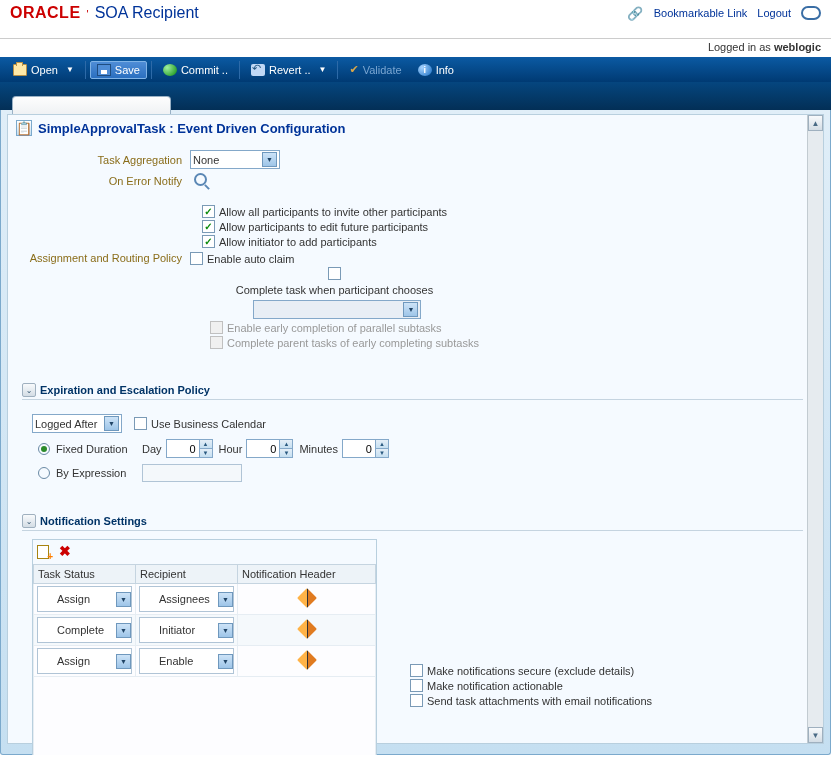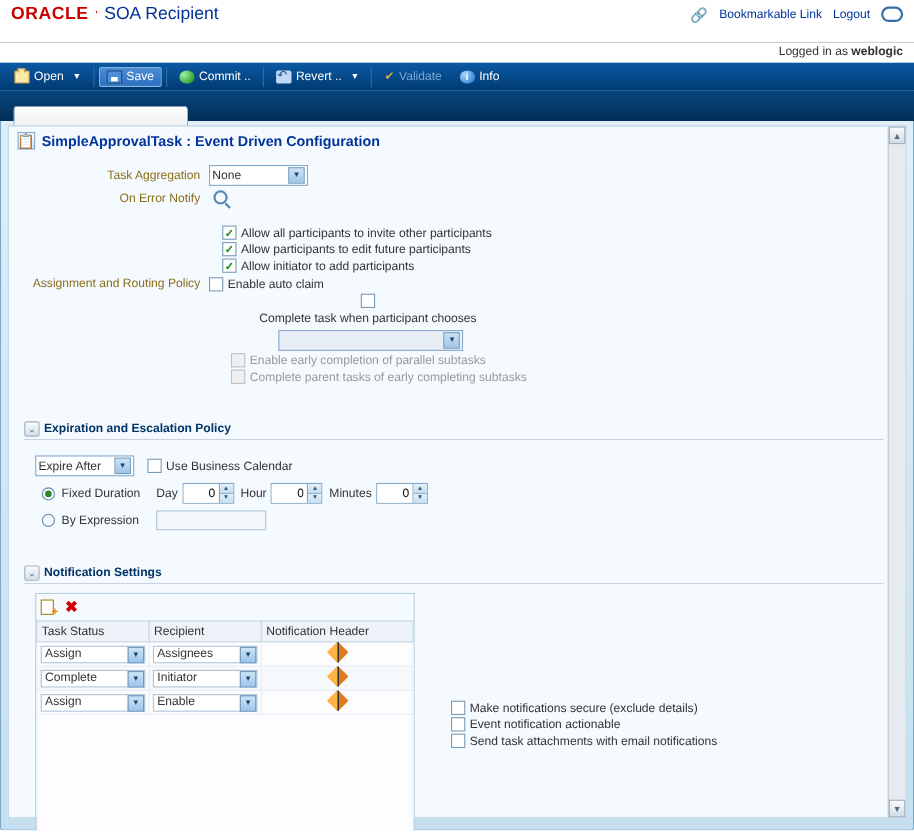--- a/index.html
+++ b/index.html
@@ -76,21 +76,21 @@
 .notif-toolbar { display:flex; gap:8px; padding:5px 4px; }
 .notif-tool-icon { width:14px; height:14px; cursor:pointer; display:inline-block; }
 .add-icon { position:relative; }
 .add-icon::before { content:""; position:absolute; width:10px; height:12px; border:1px solid #a88410; background:#fff; left:0; top:0; }
 .add-icon::after { content:"+"; position:absolute; right:-2px; bottom:-3px; font-size:10px; color:#ff7f00; font-weight:bold; }
 .del-icon { color:#cc0000; font-weight:bold; font-size:14px; line-height:12px; }
 .ntable { width:100%; border-collapse:collapse; }
 .ntable th { background:#edf3f8; border:1px solid #c5d4e0; text-align:left; padding:3px 4px; font-weight:normal; font-size:11px; color:#333; }
 .ntable td { border:1px solid #e6edf3; padding:2px 3px; background:#fdfdff; }
 .ntable td.alt { background:#f5f9fc; }
-.cell-select { display:flex; align-items:flex-start; border:1px solid #b0c4d6; background:#fff; height:16px; padding-left:3px; font-size:11px; }
+.cell-select { display:flex; align-items:center; border:1px solid #b0c4d6; background:#fff; height:26px; padding-left:19px; font-size:11px; }
 .pencil { display:inline-block; width:14px; height:14px; background:linear-gradient(135deg,#ffb347 48%,#333 50%,#333 55%,#e07b20 57%); transform:rotate(-45deg); border-radius:1px; cursor:pointer; margin:0 auto; }
 .pencil-td { text-align:center; }
 .ntable-gap { height:130px; }
 .notif-right { margin-left:362px; margin-top:-146px; }
 .notif-right .chk-plain { display:flex; align-items:center; gap:4px; margin:2px 16px; font-size:11px; }
 </style>
 </head>
 <body>
 
 <div class="header">
@@ -218,21 +218,21 @@
       </div>
 
       <div class="section">
         <div class="sec-header">
           <span class="sec-toggle">⌄</span>
           <span class="sec-title">Expiration and Escalation Policy</span>
         </div>
         <div class="sec-body">
           <div class="exp-row">
             <div class="select" style="width:90px;">
-              <span>Expire After</span>
+              <span>Logged After</span>
               <span class="select-arrow">▼</span>
             </div>
             <div style="display:flex;align-items:center;gap:4px;">
               <span class="chk"></span>
               <span>Use Business Calendar</span>
             </div>
           </div>
           <div class="radio-row">
             <span class="radio checked"></span>
             <span style="width:80px;">Fixed Duration</span>
@@ -346,21 +346,21 @@
               </tbody>
             </table>
           </div>
           <div class="notif-right">
             <div class="chk-plain">
                 <span class="chk"></span>
                 <span>Make notifications secure (exclude details)</span>
               </div>
             <div class="chk-plain">
                 <span class="chk"></span>
-                <span>Event notification actionable</span>
+                <span>Make notification actionable</span>
               </div>
             <div class="chk-plain">
                 <span class="chk"></span>
                 <span>Send task attachments with email notifications</span>
               </div>
           </div>
         </div>
       </div>
 
     </div>

